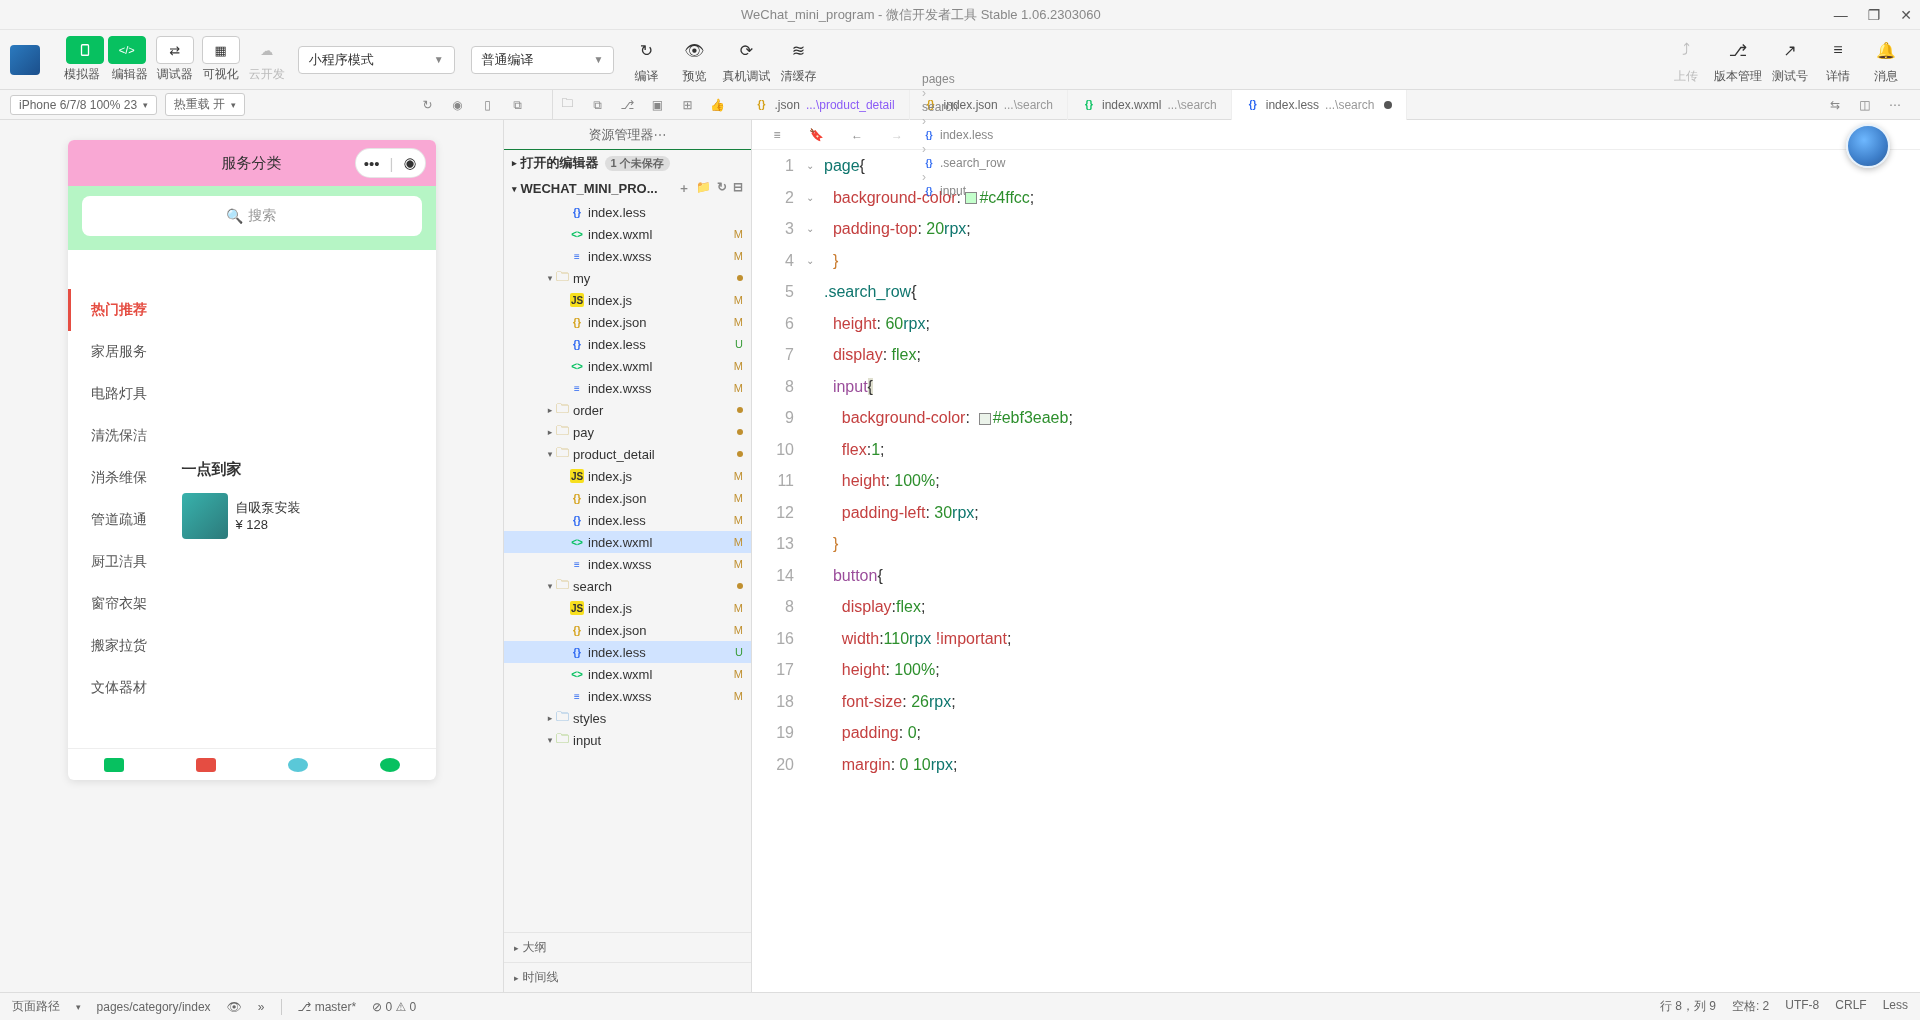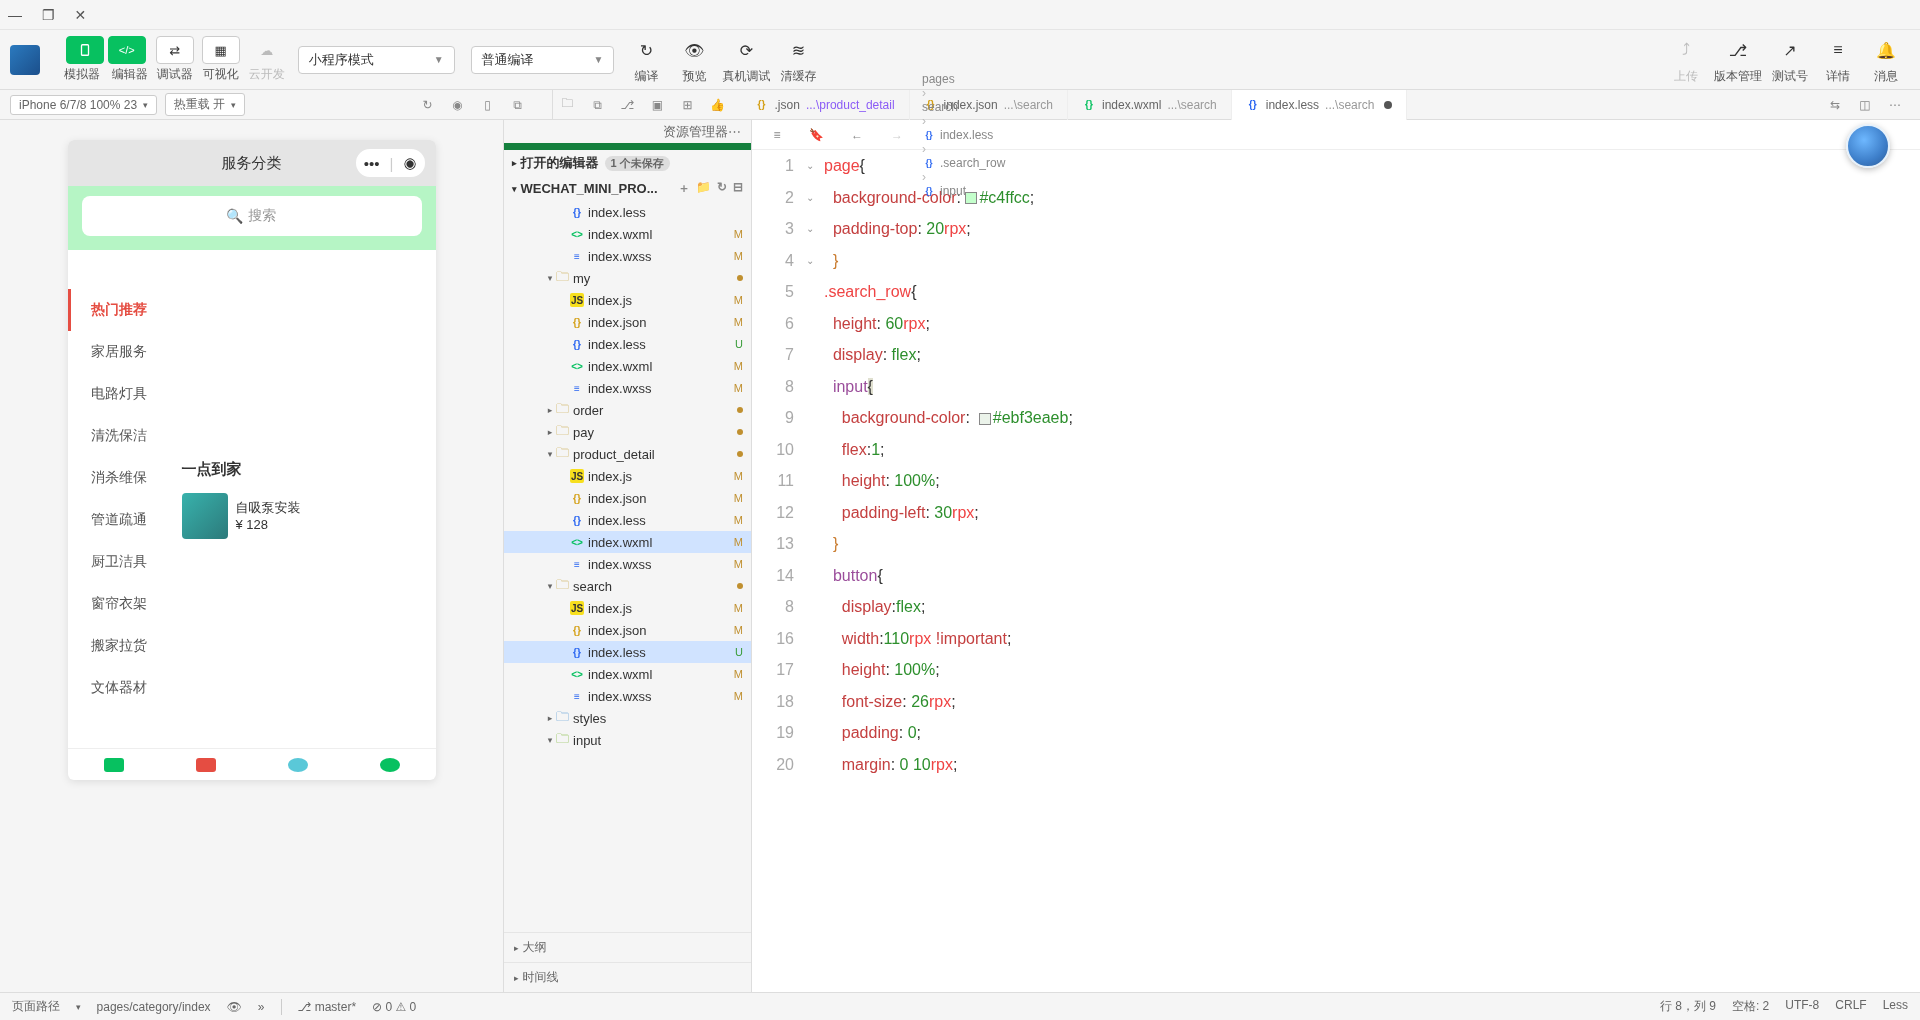--- a/index.html
+++ b/index.html
@@ -44,38 +44,38 @@
 .ico-wxss { color:#2965f1; }
 .dirty-dot { width:8px; height:8px; border-radius:50%; background:#555; margin-left:4px; }
 
 
 .body { display:flex; height:calc(1020px - 30px - 60px - 30px - 28px); }
 
 
 .sim-panel { width:504px; background:#f5f5f5; display:flex; justify-content:center; padding-top:20px; border-right:1px solid #ddd; }
 .phone { width:368px; height:640px; background:#fff; border-radius:6px; overflow:hidden; box-shadow:0 2px 8px rgba(0,0,0,0.1); display:flex; flex-direction:column; }
 .ph-status { height:28px; background:#b6f5c5; display:flex; align-items:center; justify-content:space-between; padding:0 12px; font-size:12px; }
-.ph-nav { height:46px; background:#e5e5e5; display:flex; align-items:center; justify-content:center; font-size:15px; font-weight:500; position:relative; }
+.ph-nav { height:46px; background:#f9a8d4; display:flex; align-items:center; justify-content:center; font-size:15px; font-weight:500; position:relative; }
 .ph-nav .capsule { position:absolute; right:10px; display:flex; align-items:center; background:#fff; border-radius:20px; height:30px; padding:0 8px; border:1px solid rgba(0,0,0,0.1); gap:10px; }
 .ph-search { background:#b6f5c5; padding:10px 14px 14px; }
 .ph-search-inp { background:#fff; border-radius:8px; height:40px; display:flex; align-items:center; justify-content:center; color:#999; font-size:14px; gap:4px; }
 .ph-body { flex:1; display:flex; background:#fff;align-items:center; }
 .ph-side { width:100px; background:#fff; }
 .ph-side-item { height:42px; display:flex; align-items:center; justify-content:center; font-size:14px; color:#555; border-left:3px solid transparent; }
 .ph-side-item.active { color:#e54d42; border-left-color:#e54d42; font-weight:600; }
 .ph-content { flex:1; padding:10px 14px; }
 .ph-content h3 { font-size:15px; font-weight:700; margin-bottom:14px; }
 .ph-prod { display:flex; align-items:center; gap:8px; }
 .ph-prod-img { width:46px; height:46px; background:linear-gradient(135deg,#38b2ac,#2c7a7b); border-radius:4px; }
 .ph-tabbar { height:32px; display:flex; justify-content:space-around; align-items:center; border-top:1px solid #eee; }
 .ph-tabbar .tbi { width:20px; height:14px; border-radius:3px; }
 
 
 .explorer { width:248px; background:#f5f5f5; border-right:1px solid #ddd; display:flex; flex-direction:column; font-size:13px; }
-.expl-head { height:30px; display:flex; align-items:center; justify-content:flex-end; padding:0 10px; color:#666; border-bottom:7px solid #15803d; }
+.expl-head { height:30px; display:flex; align-items:center; justify-content:center; padding:0 10px; color:#666; border-bottom:1px solid #15803d; }
 .expl-sec-head { display:flex; align-items:center; padding:4px 8px; font-weight:600; cursor:pointer; }
 .expl-sec-head .caret { font-size:9px; margin-right:4px; }
 .expl-sec-head .badge { background:#ddd; border-radius:8px; padding:0 6px; font-size:11px; margin-left:6px; color:#666; }
 .expl-sec-head .actions { margin-left:auto; display:flex; gap:6px; color:#888; font-size:12px; }
 .tree { overflow-y:auto; flex:1; }
 .tree-item { display:flex; align-items:center; height:22px; padding-right:8px; cursor:pointer; }
 .tree-item.selected { background:#d0e3ff; }
 .tree-item .indent { display:inline-block; }
 .tree-item .caret { width:12px; font-size:9px; color:#666; text-align:center; }
 .tree-item .fname { flex:1; margin-left:4px; overflow:hidden; text-overflow:ellipsis; white-space:nowrap; }
@@ -88,35 +88,36 @@
 
 .editor { flex:1; display:flex; flex-direction:column; background:#fff; }
 .crumbs { height:30px; display:flex; align-items:center; padding:0 10px; font-size:12px; color:#888; gap:10px; border-bottom:1px solid #eee; position:relative; }
 .crumbs .crumb { display:flex; align-items:center; gap:4px; }
 .crumbs .sep { color:#bbb; }
 .avatar-circle { position:absolute; right:30px; top:4px; width:44px; height:44px; border-radius:50%; background:radial-gradient(circle at 40% 35%, #6eb8ff, #3d7ec9 60%, #2b5a96); box-shadow:0 2px 6px rgba(0,0,0,0.25); border:2px solid #e6f1fb; }
 .code { flex:1; font-family:Consolas,Monaco,monospace; font-size:16px; line-height:31.5px; overflow:hidden; display:flex; }
 .gutter { width:54px; text-align:right; color:#aaa; padding-right:12px; user-select:none; }
 .fold-col { width:18px; color:#999; font-size:10px; }
 .lines { flex:1; white-space:pre; }
-.tok-sel { color:#ef4444; }
+.tok-sel { color:#0f766e; }
 .tok-prop { color:#c44040; }
 .tok-val { color:#2d8f2d; }
 .tok-punc { color:#333; }
 .tok-tag { color:#9b4e9b; }
 .color-swatch { display:inline-block; width:12px; height:12px; border:1px solid #888; vertical-align:middle; margin-right:2px; }
 
 
 .statusbar { height:28px; background:#f5f5f5; border-top:1px solid #ddd; display:flex; align-items:center; padding:0 12px; font-size:12px; color:#666; gap:16px; }
 .statusbar .right { margin-left:auto; display:flex; gap:16px; }
 </style>
 </head>
 <body>
 
 <div class="menubar">
+  <div class="title">WeChat_mini_program - 微信开发者工具 Stable 1.06.2303060</div>
   <div class="winbtns">
     <span>—</span>
     <span>❐</span>
     <span>✕</span>
   </div>
 </div>
 
 <div class="toolbar">
   <div class="avatar-gradient"></div>
   <div class="tool-group">

